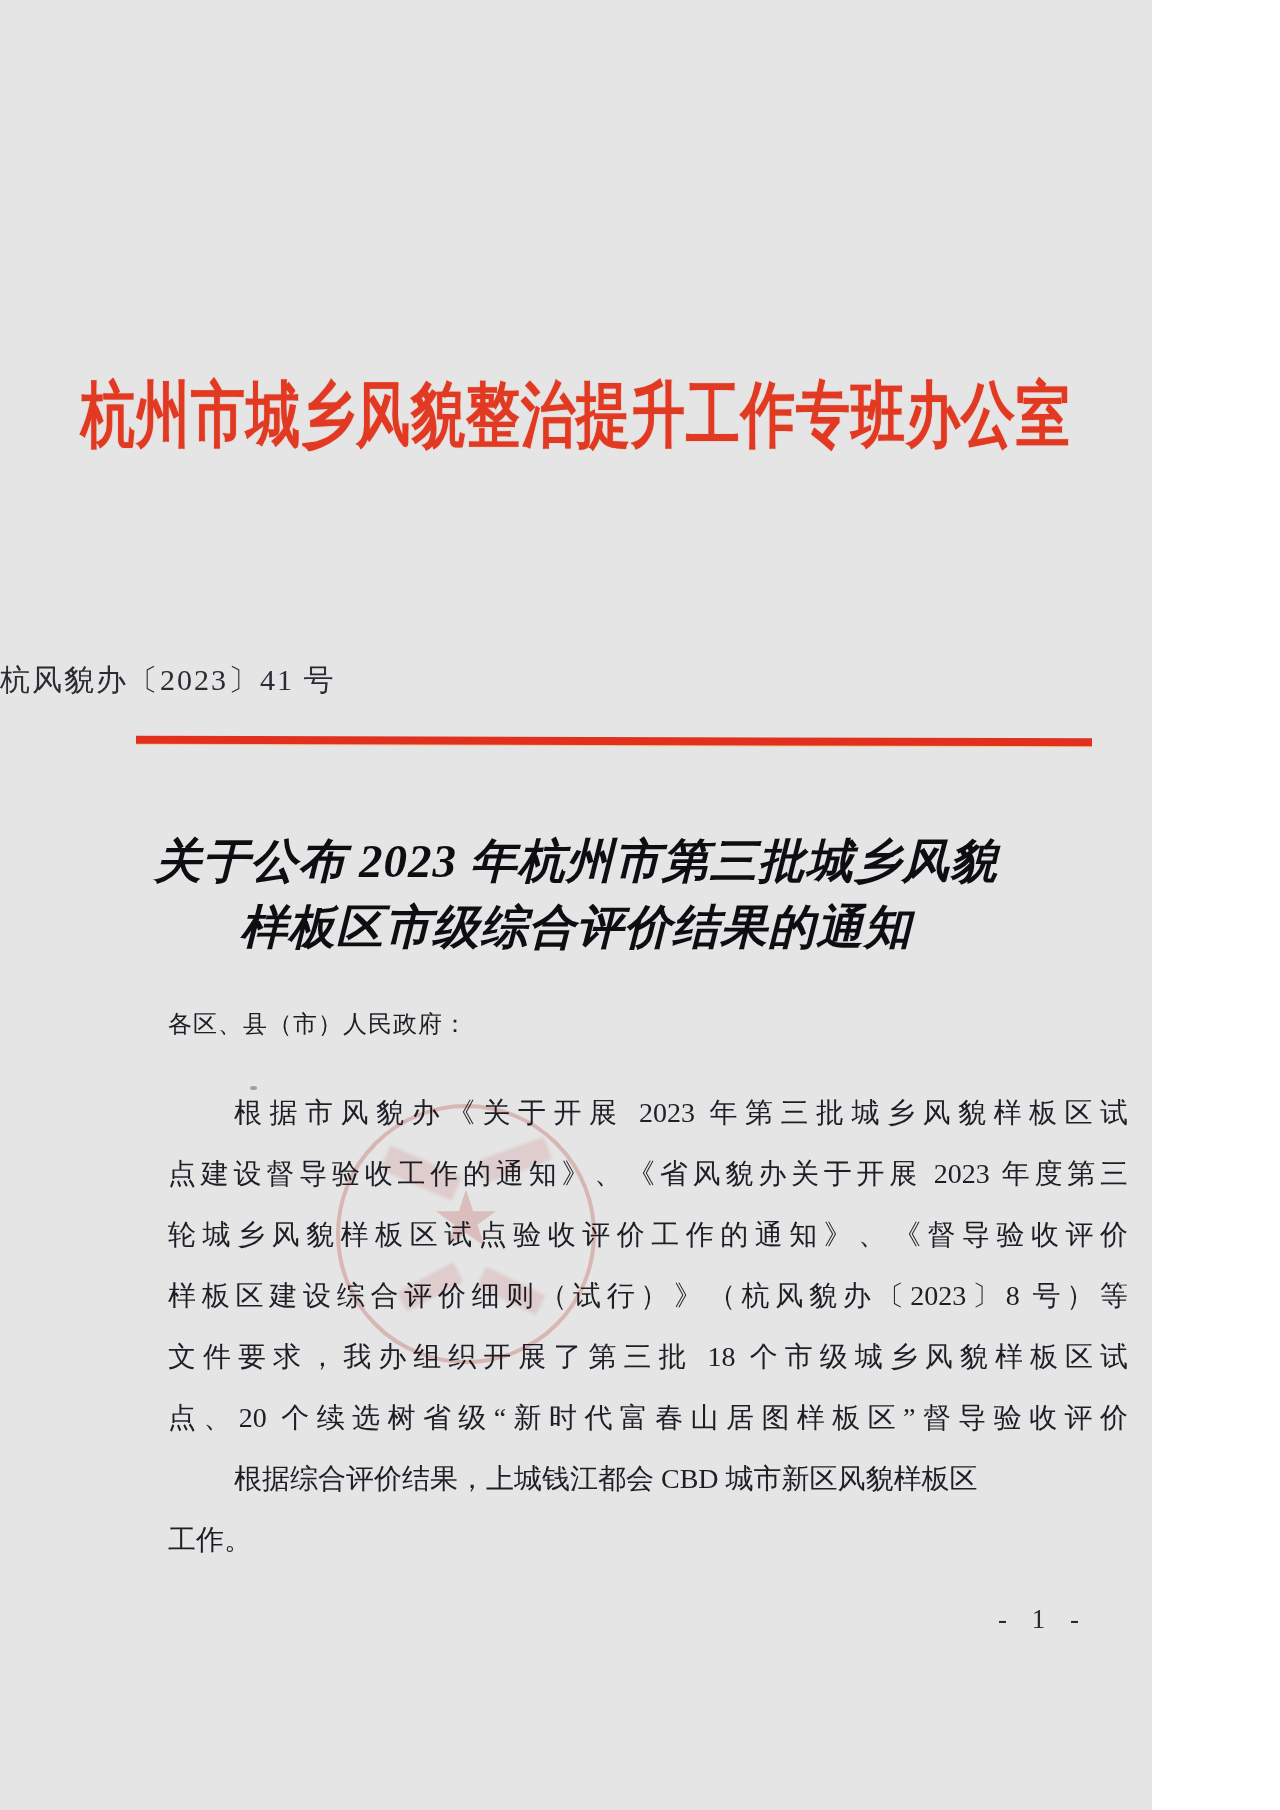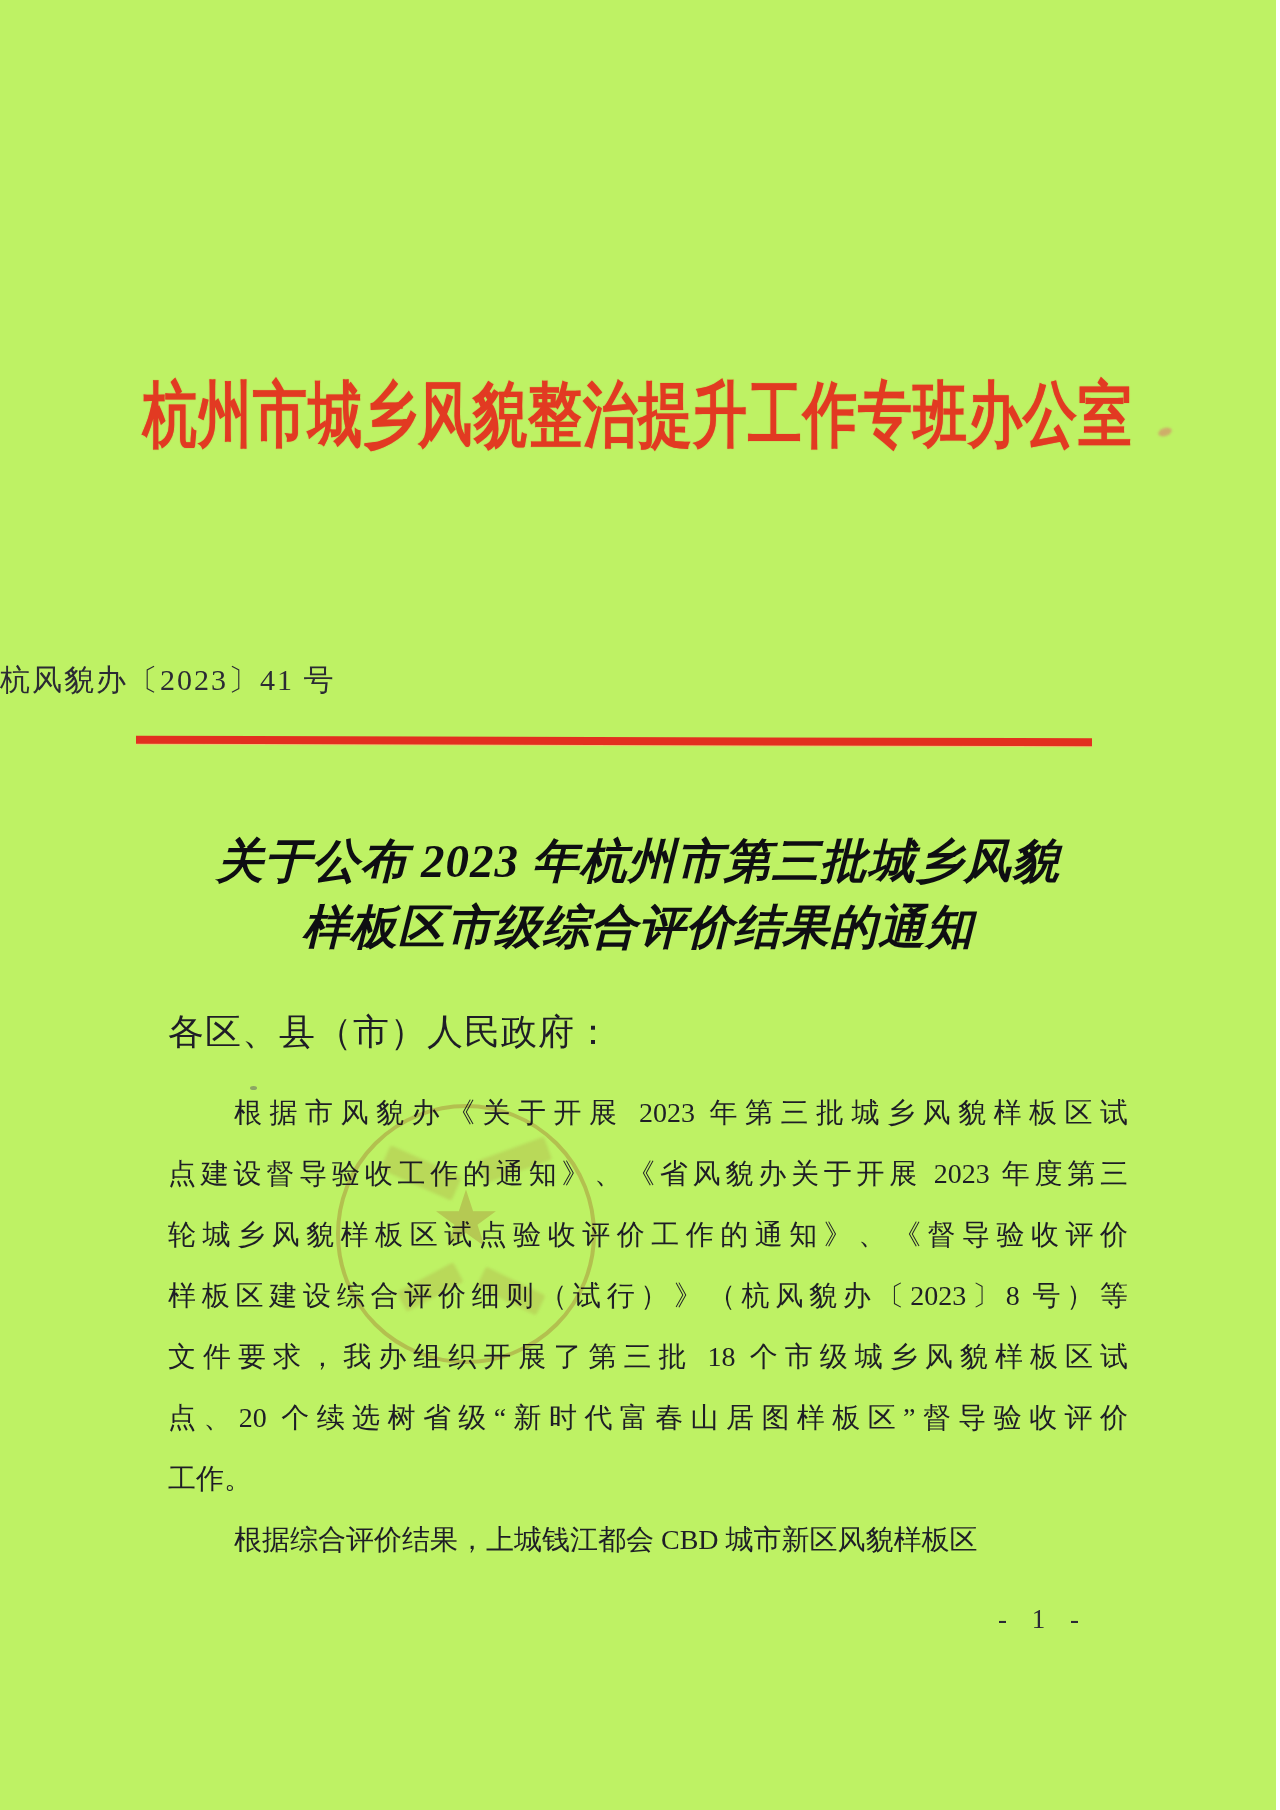--- a/index.html
+++ b/index.html
@@ -1,19 +1,19 @@
 <!DOCTYPE html>
 <html><head>
 <meta charset="utf-8">
 <style>
   html,body{margin:0;padding:0;background:#ffffff;}
   .page{
     position:relative;
-    width:1276px;height:1810px;
-    background:#bef264;
+    width:1152px;height:1810px;
+    background:#e5e5e5;
     overflow:hidden;
     font-family:"Liberation Serif","DejaVu Serif",serif;
     color:#1e1e26;
   }
   
   .red-header{
     position:absolute;top:388px;left:0;width:100%;
     text-align:center;
     font-size:54px;font-weight:bold;line-height:1;
     color:#e23a22;
@@ -34,21 +34,21 @@
     box-shadow:0 1px 0 rgba(250,190,120,.8);
   }
   .doc-title{
     position:absolute;top:828px;left:0;width:100%;
     text-align:center;
     font-size:47px;font-weight:bold;color:#0e0e12;
     line-height:66px;letter-spacing:1px;font-style:italic;
   }
   .salutation{
     position:absolute;left:168px;top:1008px;
-    font-size:36px;letter-spacing:1px;
+    font-size:24px;letter-spacing:1px;
   }
   .body-block{
     position:absolute;left:168px;top:1082px;width:960px;
     font-size:28px;
   }
   .body-block .line{
     height:61px;line-height:61px;white-space:nowrap;
   }
   .body-block .line.fill{
     white-space:normal;
@@ -115,22 +115,22 @@
 
   <div class="salutation">各区、县（市）人民政府：</div>
 
   <div class="body-block">
     <div class="line fill indent">根据市风貌办《关于开展 2023 年第三批城乡风貌样板区试</div>
     <div class="line fill">点建设督导验收工作的通知》、《省风貌办关于开展 2023 年度第三</div>
     <div class="line fill">轮城乡风貌样板区试点验收评价工作的通知》、《督导验收评价</div>
     <div class="line fill">样板区建设综合评价细则（试行）》（杭风貌办〔2023〕8 号）等</div>
     <div class="line fill">文件要求，我办组织开展了第三批 18 个市级城乡风貌样板区试</div>
     <div class="line fill">点、20 个续选树省级“新时代富春山居图样板区”督导验收评价</div>
+    <div class="line indent">根据综合评价结果，上城钱江都会 CBD 城市新区风貌样板区</div>
     <div class="line">工作。</div>
-    <div class="line indent">根据综合评价结果，上城钱江都会 CBD 城市新区风貌样板区</div>
   </div>
 
   <div class="stamp">
     <span class="stamp-star">★</span>
     <span class="stamp-mark m1"></span>
     <span class="stamp-mark m2"></span>
     <span class="stamp-mark m3"></span>
     <span class="stamp-mark m4"></span>
   </div>
 

